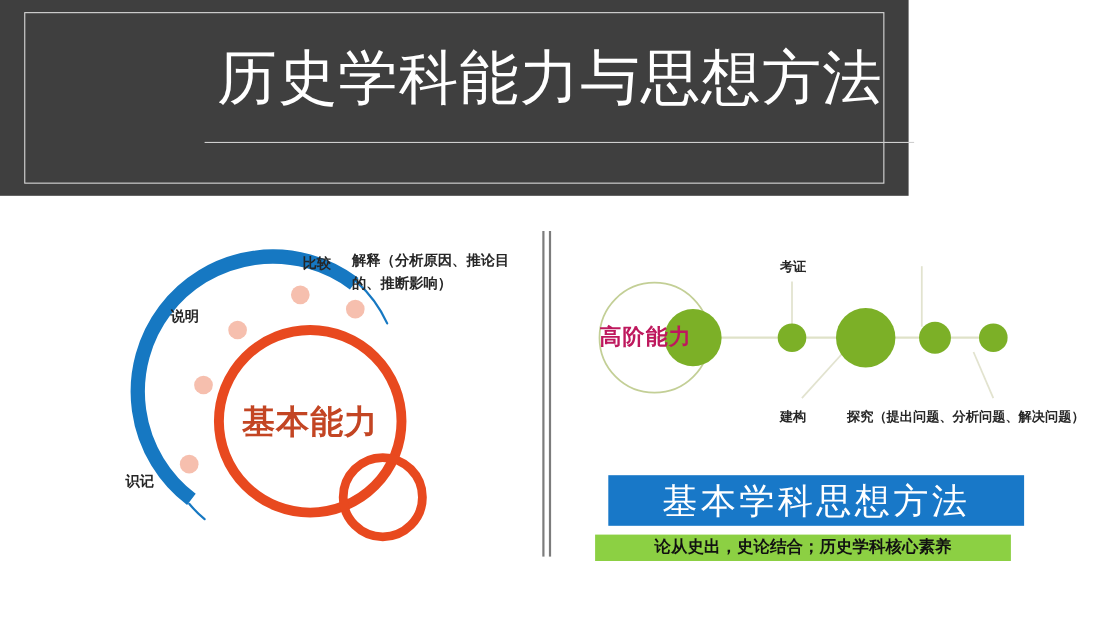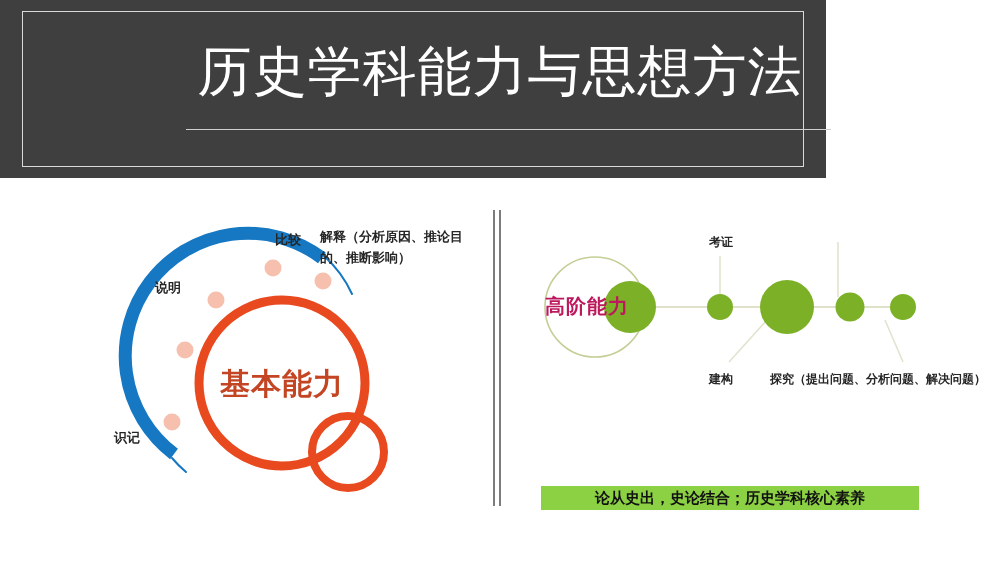--- a/index.html
+++ b/index.html
@@ -246,14 +246,15 @@
       <circle cx="398" cy="107" r="13" fill="#7cb027"></circle>
     </g>
   </svg>
 
   <div id="core-label-right">高阶能力</div>
 
   <div class="rlbl" id="rlbl-kaozheng">考证</div>
   <div class="rlbl" id="rlbl-jiangou">建构</div>
   <div class="rlbl" id="rlbl-tanjiu">探究（提出问题、分析问题、解决问题）</div>
 
+  <div id="banner-primary">基本学科思想方法</div>
   <div id="banner-secondary">论从史出，史论结合；历史学科核心素养</div>
 </div>
 
 </body></html>

